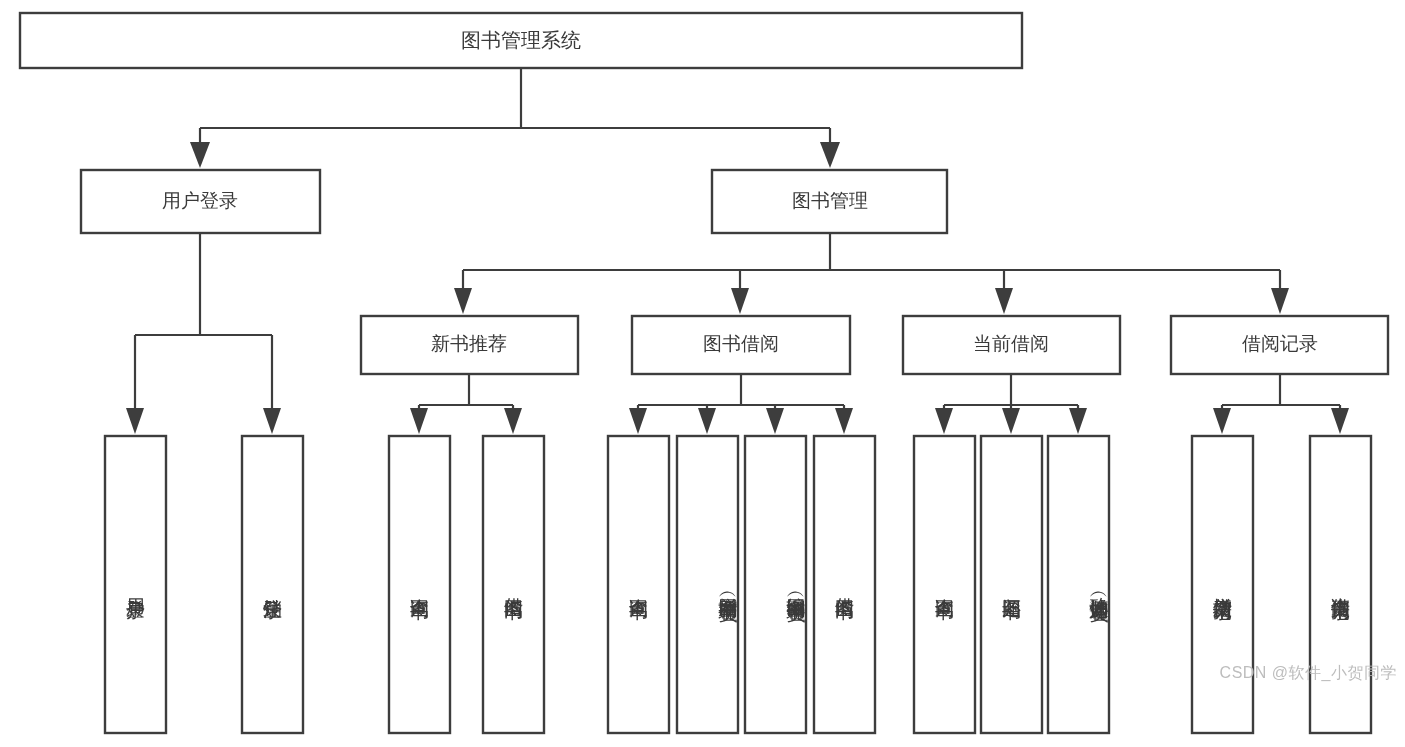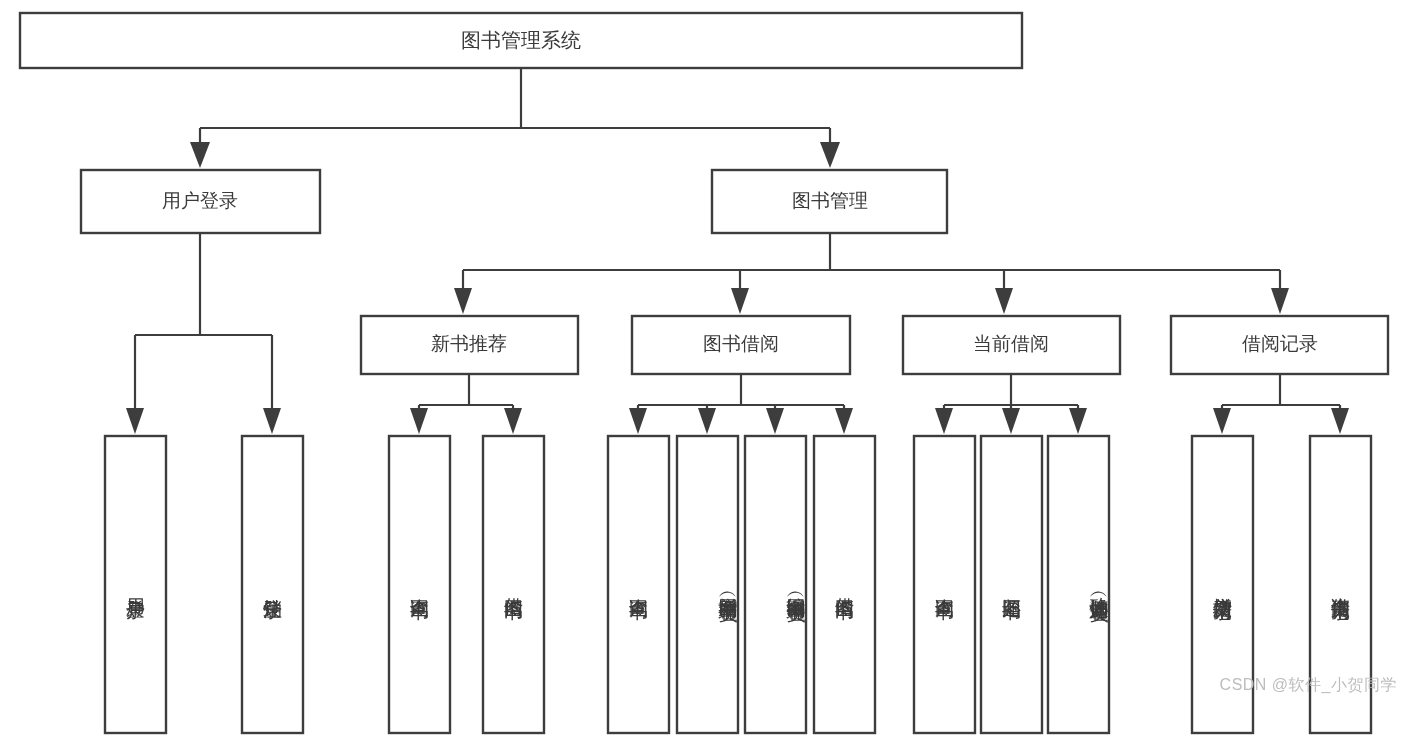--- a/index.html
+++ b/index.html
@@ -72,21 +72,21 @@
     white-space: nowrap;
     pointer-events: none;
     user-select: none;
   }
   .leaf-label.center {
     align-items: center;
   }
   #watermark {
     position: absolute;
     right: 8px;
-    bottom: 4px;
+    bottom: 16px;
     font-family: "Liberation Sans", "DejaVu Sans", sans-serif;
     font-size: 16px;
     color: #bdbdbd;
     letter-spacing: 0.5px;
     white-space: nowrap;
   }
 </style>
 </head>
 <body>
 

